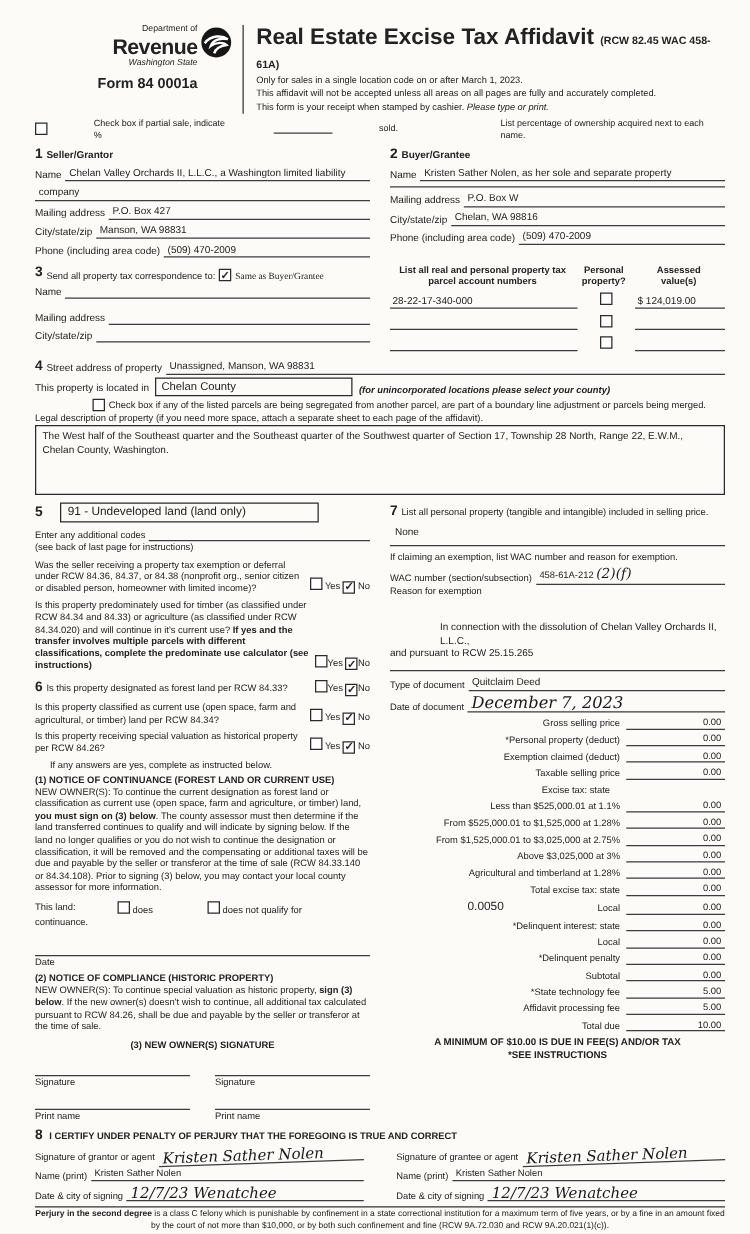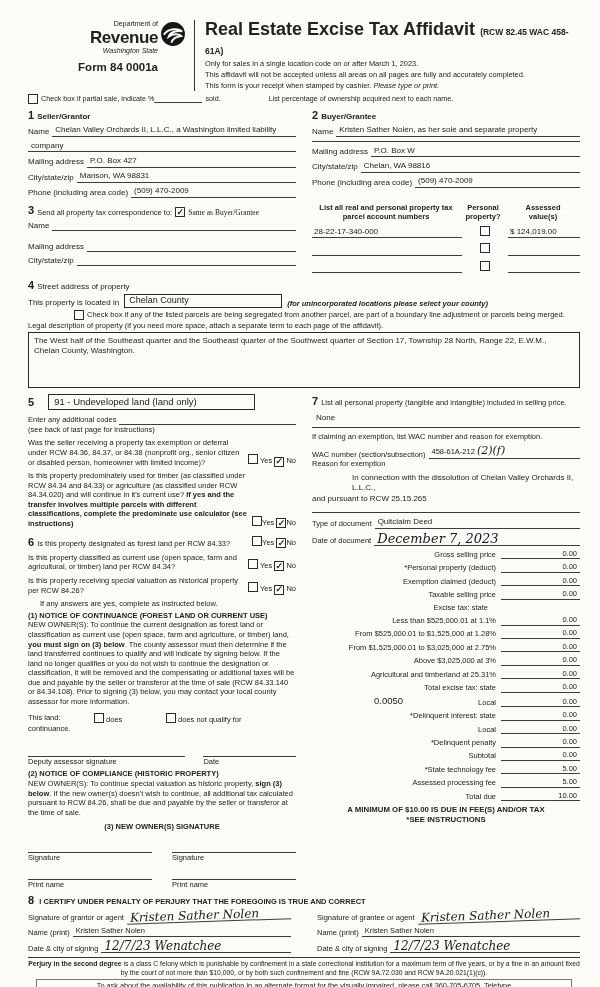--- a/index.html
+++ b/index.html
@@ -75,21 +75,21 @@
       </div>
       <div class="hdr-right">
         <div class="title"><span>Real Estate Excise Tax Affidavit</span>
           <span class="rcw">(RCW 82.45 WAC 458-61A)</span></div>
         <div class="note">Only for sales in a single location code on or after March 1, 2023.</div>
         <div class="note">This affidavit will not be accepted unless all areas on all pages are fully and accurately completed.</div>
         <div class="note"><span>This form is your receipt when stamped by cashier. </span><span class="i">Please type or print.</span></div>
       </div>
     </div>
 
-    <div style="display:flex;align-items:flex-start;margin-top:3px;">
+    <div style="display:flex;align-items:center;margin-top:3px;gap:34px;">
       <span class="cb"></span>
       <span class="fs72" style="margin-left:3px;">Check box if partial sale, indicate %</span>
       <span class="ul" style="width:48px;height:8px;"></span>
       <span class="fs72" style="margin-left:3px;">sold.</span>
       <span class="fs72" style="margin-left:48px;">List percentage of ownership acquired next to each name.</span>
     </div>
 
     <div class="twocol" style="margin-top:4px;">
       <div class="col">
         <div><span class="num">1</span><span class="b">Seller/Grantor</span></div>
@@ -188,31 +188,32 @@
           <span class="ptc2"><span class="cb"></span></span>
           <span class="ptc3 pv"></span>
         </div>
       </div>
     </div>
 
     <div style="margin-top:5px;">
       <div class="fl" style="margin-top:0;">
         <span class="num">4</span>
         <span class="lab">Street address of property</span>
+        <span class="val">Unassigned, Manson, WA 98831</span>
       </div>
       <div style="display:flex;align-items:flex-end;margin-top:2px;">
         <span>This property is located in</span>
         <span class="countybox">Chelan County</span>
         <span class="b i fs75">(for unincorporated locations please select your county)</span>
       </div>
       <div style="display:flex;align-items:flex-start;margin-top:2px;padding-left:46px;">
         <span class="cb"></span>
         <span class="fs75" style="margin-left:3px;">Check box if any of the listed parcels are being segregated from another parcel, are part of a boundary line adjustment or parcels being merged.</span>
       </div>
-      <div class="fs75" style="margin-top:1px;">Legal description of property (if you need more space, attach a separate term to each page of the affidavit).</div>
+      <div class="fs75" style="margin-top:1px;">Legal description of property (if you need more space, attach a separate sheet to each page of the affidavit).</div>
       <div class="legalbox">The West half of the Southeast quarter and the Southeast quarter of the Southwest quarter of Section 17, Township 28 North, Range 22, E.W.M., Chelan County, Washington.</div>
     </div>
 
     <div class="twocol" style="margin-top:6px;">
 
       <div class="col fs75">
         <div style="display:flex;align-items:center;">
           <span class="num" style="margin-right:14px;">5</span>
           <span class="codebox">91 - Undeveloped land (land only)</span>
         </div>
@@ -254,24 +255,20 @@
         <div><span>NEW OWNER(S): To continue the current designation as forest land or classification as current use (open space, farm and agriculture, or timber) land, </span><span class="b">you must sign on (3) below</span><span>. The county assessor must then determine if the land transferred continues to qualify and will indicate by signing below. If the land no longer qualifies or you do not wish to continue the designation or classification, it will be removed and the compensating or additional taxes will be due and payable by the seller or transferor at the time of sale (RCW 84.33.140 or 84.34.108). Prior to signing (3) below, you may contact your local county assessor for more information.</span></div>
 
         <div style="display:flex;margin-top:6px;">
           <span style="width:66px;">This land:</span>
           <span style="width:72px;"><span class="cb"></span> <span>does</span></span>
           <span><span class="cb"></span> <span>does not qualify for</span></span>
         </div>
         <div>continuance.</div>
 
         <div style="display:flex;gap:18px;margin-top:12px;">
-          <div style="flex:1.7;">
-            <div class="ul sigline"></div>
-            <div>Deputy assessor signature</div>
-          </div>
           <div style="flex:1;">
             <div class="ul sigline"></div>
             <div>Date</div>
           </div>
         </div>
 
         <div class="b" style="margin-top:3px;">(2) NOTICE OF COMPLIANCE (HISTORIC PROPERTY)</div>
         <div><span>NEW OWNER(S): To continue special valuation as historic property, </span><span class="b">sign (3) below</span><span>. If the new owner(s) doesn't wish to continue, all additional tax calculated pursuant to RCW 84.26, shall be due and payable by the seller or transferor at the time of sale.</span></div>
 
         <div class="b" style="text-align:center;margin-top:5px;">(3) NEW OWNER(S) SIGNATURE</div>
@@ -301,21 +298,21 @@
         <div><span class="num">7</span><span>List all personal property (tangible and intangible) included in selling price.</span></div>
         <div class="fs8" style="margin:5px 0 0 4px;">None</div>
         <div class="hr"></div>
         <div>If claiming an exemption, list WAC number and reason for exemption.</div>
         <div class="fl" style="margin-top:2px;">
           <span class="lab">WAC number (section/subsection)</span>
           <span class="val"><span>458-61A-212</span>
             <span class="hand" style="font-size:11px;">(2)(f)</span></span>
         </div>
         <div>Reason for exemption</div>
-        <div class="fs8" style="margin-top:4px;padding-left:40px;">In connection with the dissolution of Chelan Valley Orchards II, L.L.C.,</div>
+        <div class="fs8" style="margin-top:20px;padding-left:40px;">In connection with the dissolution of Chelan Valley Orchards II, L.L.C.,</div>
         <div class="fs8">and pursuant to RCW 25.15.265</div>
         <div class="hr" style="margin-top:8px;"></div>
         <div class="fl" style="margin-top:2px;">
           <span class="lab">Type of document</span>
           <span class="val fs8">Quitclaim Deed</span>
         </div>
         <div class="fl" style="margin-top:3px;">
           <span class="lab">Date of document</span>
           <span class="val hand" style="font-size:13px;line-height:1;">December 7, 2023</span>
         </div>
@@ -348,21 +345,21 @@
             </div>
           <div class="fee-row">
               <span class="fee-label">From $1,525,000.01 to $3,025,000 at 2.75%</span>
               <span class="fee-amt">0.00</span>
             </div>
           <div class="fee-row">
               <span class="fee-label">Above $3,025,000 at 3%</span>
               <span class="fee-amt">0.00</span>
             </div>
           <div class="fee-row">
-              <span class="fee-label">Agricultural and timberland at 25.31%</span>
+              <span class="fee-label">Agricultural and timberland at 1.28%</span>
               <span class="fee-amt">0.00</span>
             </div>
           <div class="fee-row">
               <span class="fee-label">Total excise tax: state</span>
               <span class="fee-amt">0.00</span>
             </div>
           <div class="fee-row">
               <span class="fee-pre">0.0050</span>
               <span class="fee-label">Local</span>
               <span class="fee-amt">0.00</span>
@@ -381,21 +378,21 @@
             </div>
           <div class="fee-row">
               <span class="fee-label">Subtotal</span>
               <span class="fee-amt">0.00</span>
             </div>
           <div class="fee-row">
               <span class="fee-label">*State technology fee</span>
               <span class="fee-amt">5.00</span>
             </div>
           <div class="fee-row">
-              <span class="fee-label">Assessed processing fee</span>
+              <span class="fee-label">Affidavit processing fee</span>
               <span class="fee-amt">5.00</span>
             </div>
           <div class="fee-row">
               <span class="fee-label">Total due</span>
               <span class="fee-amt">10.00</span>
             </div>
         </div>
         <div class="b" style="text-align:center;margin-top:4px;font-size:7.8px;">A MINIMUM OF $10.00 IS DUE IN FEE(S) AND/OR TAX</div>
         <div class="b" style="text-align:center;font-size:7.8px;">*SEE INSTRUCTIONS</div>
       </div>

